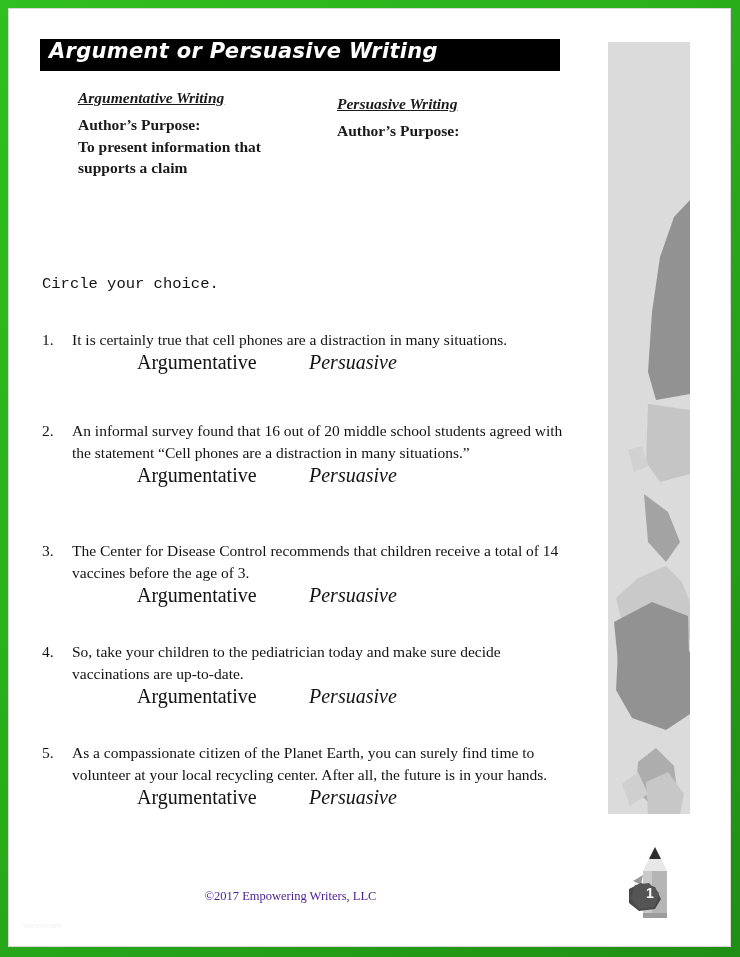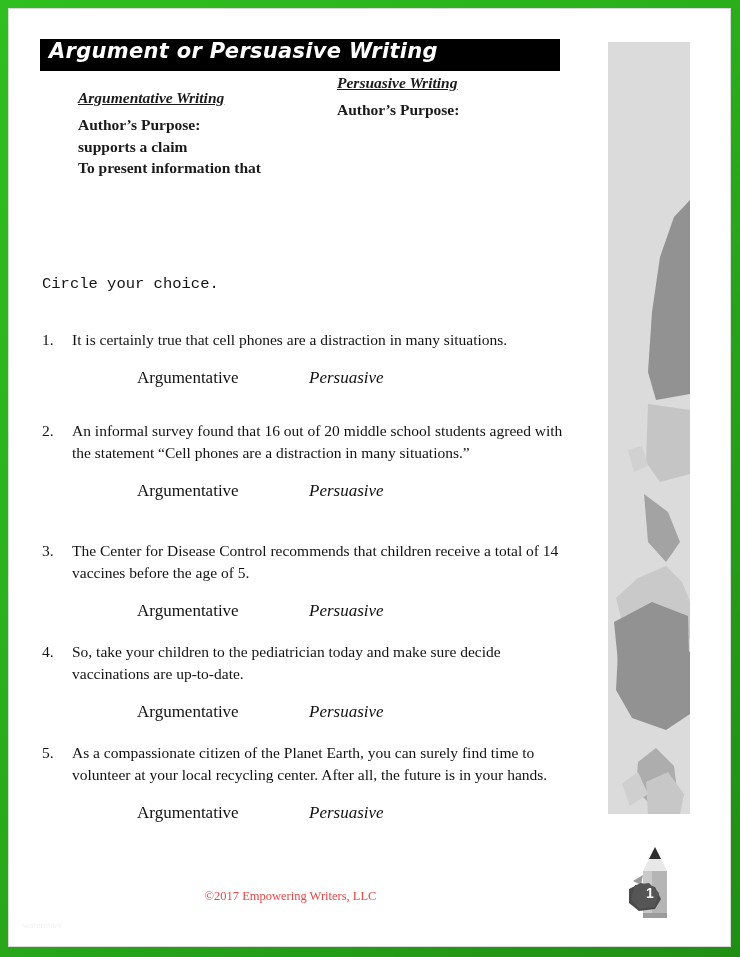--- a/index.html
+++ b/index.html
@@ -57,21 +57,21 @@
 
   
   .def-col {
     position: absolute;
     font-size: 15.5px;
     font-weight: bold;
     color: #1a1a1a;
     line-height: 1.38;
   }
   #def-col-arg { left: 69px; top: 78px; width: 240px; }
-  #def-col-per { left: 328px; top: 63px; width: 240px; }
+  #def-col-per { left: 328px; top: 84px; width: 240px; }
   .def-heading {
     text-decoration: underline;
     display: block;
     margin-bottom: 6px;
     font-style: italic;
   }
   .def-purpose-label { display: block; }
   .def-purpose-text  { display: block; }
 
   
@@ -101,36 +101,35 @@
   }
   .q-number {
     width: 30px;
     flex: none;
     font-size: 15.5px;
   }
   .q-text { flex: 1; }
 
   .choices-row {
     display: flex;
-    margin-top: 17px;
-    font-size: 17px;
+    font-size: 20px;
     color: #121212;
   }
   .choice-arg { width: 172px; margin-left: 95px; flex: none; }
   .choice-per { flex: none; font-style: italic; }
 
   
   #copyright {
     position: absolute;
     left: 0;
     top: 880px;
     width: 563px;
     text-align: center;
     font-size: 12.5px;
-    color: #ef4444;
+    color: #4c1d95;
   }
 
   
   #watermark {
     position: absolute;
     left: 14px;
     top: 912px;
     font-family: "Liberation Sans", sans-serif;
     font-size: 8px;
     line-height: 1.15;
@@ -177,22 +176,22 @@
 <div id="page-frame">
   <div id="page-sheet">
 
     <div id="title-bar">
       <span id="title-text">Argument or Persuasive Writing</span>
     </div>
 
     <div id="def-col-arg" class="def-col">
       <span class="def-heading">Argumentative Writing</span>
       <span class="def-purpose-label">Author’s Purpose:</span>
+      <span class="def-purpose-text">To present information that</span>
       <span class="def-purpose-text">supports a claim</span>
-      <span class="def-purpose-text">To present information that</span>
     </div>
 
     <div id="def-col-per" class="def-col">
       <span class="def-heading">Persuasive Writing</span>
       <span class="def-purpose-label">Author’s Purpose:</span>
     </div>
 
     <div id="instruction-circle" class="instruction">Circle your choice.</div>
 
     <div class="question-block" style="top:320px;">
@@ -213,21 +212,21 @@
       </div>
       <div class="choices-row">
         <span class="choice-arg">Argumentative</span>
         <span class="choice-per">Persuasive</span>
       </div>
     </div>
 
     <div class="question-block" style="top:531px;">
       <div class="question-row">
         <span class="q-number">3.</span>
-        <span class="q-text">The Center for Disease Control recommends that children receive a total of 14 vaccines before the age of 5.</span>
+        <span class="q-text">The Center for Disease Control recommends that children receive a total of 14 vaccines before the age of 3.</span>
       </div>
       <div class="choices-row">
         <span class="choice-arg">Argumentative</span>
         <span class="choice-per">Persuasive</span>
       </div>
     </div>
 
     <div class="question-block" style="top:632px;">
       <div class="question-row">
         <span class="q-number">4.</span>

